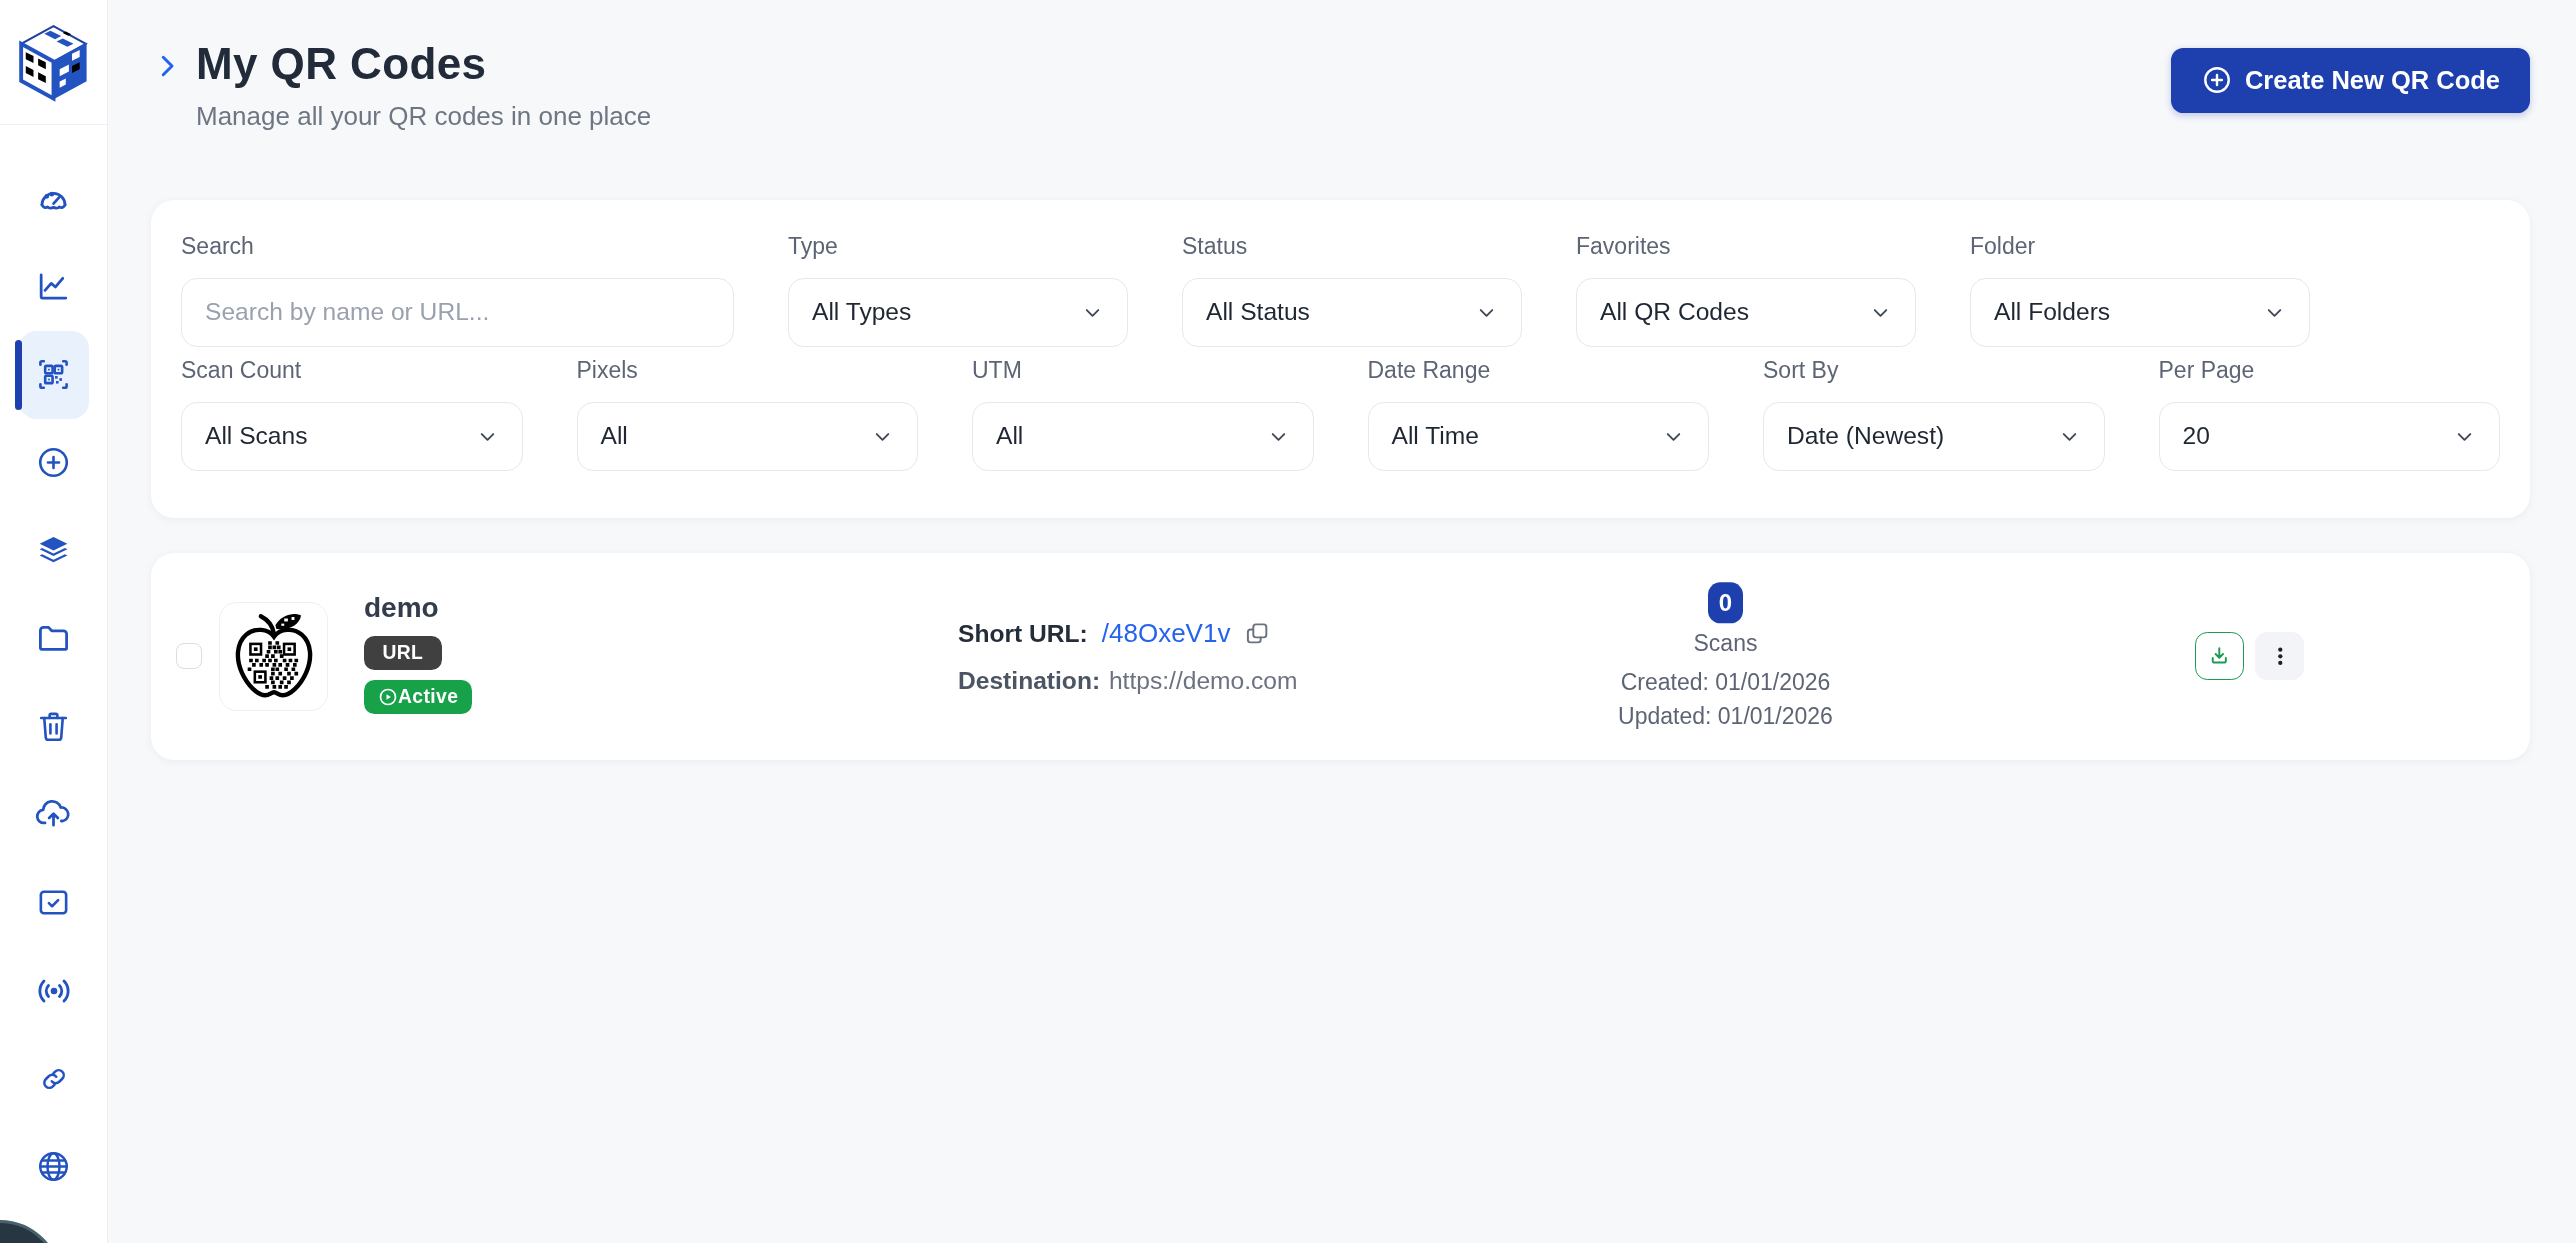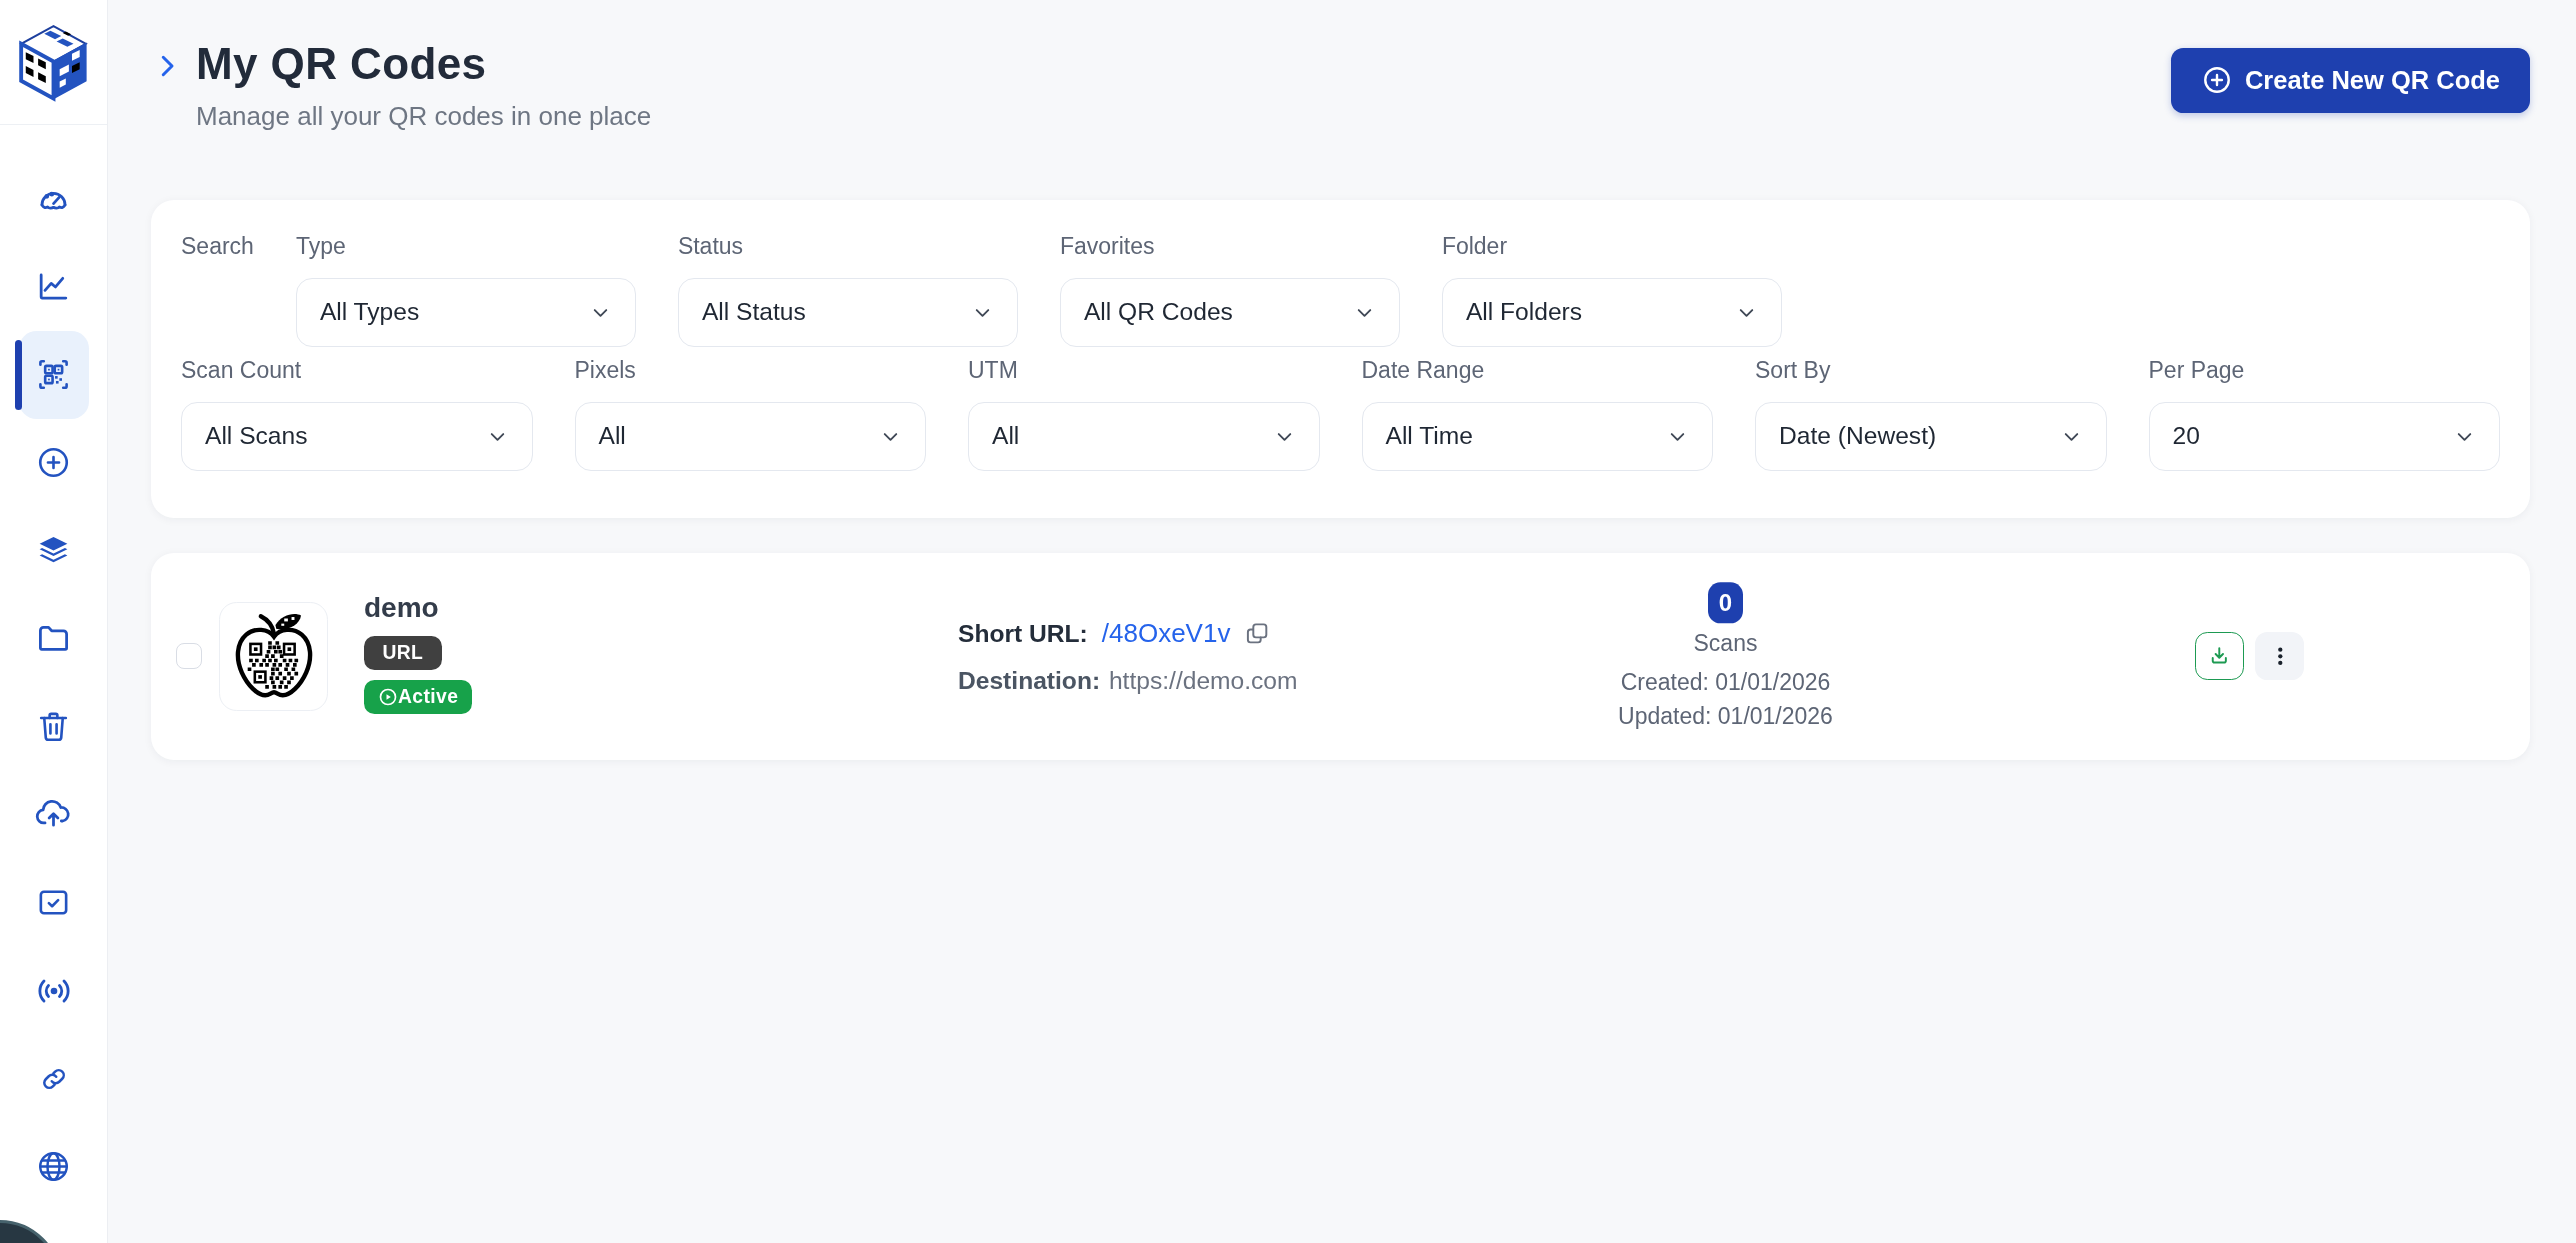--- a/index.html
+++ b/index.html
@@ -56,21 +56,21 @@
     height:65px; padding:18px 30px; font-size:25.5px; font-weight:600;
     margin-top:8.8px; cursor:pointer; font-family:inherit;
     box-shadow:0 2.6px 7px rgba(30,64,175,.25);
   }
 
   
   .filter-card {
     margin:68px 46px 0 43px; background:#fff; border-radius:23px;
     padding:33px 30px 47px; box-shadow:0 1.8px 8.8px rgba(20,30,60,.05);
   }
-  .frow { display:flex; gap:42px; }
+  .frow { display:flex; gap:54px; }
   .frow2 { margin-top:10.5px; }
   .field label { display:block; font-size:23px; color:#5d6575; margin-bottom:17.6px; }
   .control {
     height:69px; border:1.8px solid #e4e8ef; border-radius:16px; background:#fff;
     display:flex; align-items:center; padding:0 23px; font-size:24.6px; color:#1f2733;
   }
   input.control { width:553px; outline:none; font-family:inherit; }
   input.control::placeholder { color:#9aa1ae; }
   .select { justify-content:space-between; width:340px; cursor:pointer; font-weight:500; }
   .select .chev { color:#3f4856; display:flex; }
@@ -269,20 +269,21 @@
           <path d="M12 8.3v7.4M8.3 12h7.4"></path>
         </svg>
         <span>Create New QR Code</span>
       </button>
     </div>
 
     <section class="filter-card">
       <div class="frow frow1">
         <div class="field">
           <label>Search</label>
+          <input class="control" type="text" placeholder="Search by name or URL..." style="">
         </div>
         <div class="field">
           <label>Type</label>
           <div class="control select">
             <span>All Types</span>
             <span class="chev">
               <svg width="23" height="23" viewBox="0 0 24 24" fill="none" stroke="currentColor" stroke-width="2" stroke-linecap="round" stroke-linejoin="round">
                   <path d="M6 9.5l6 6 6-6"></path>
                 </svg>
             </span>

